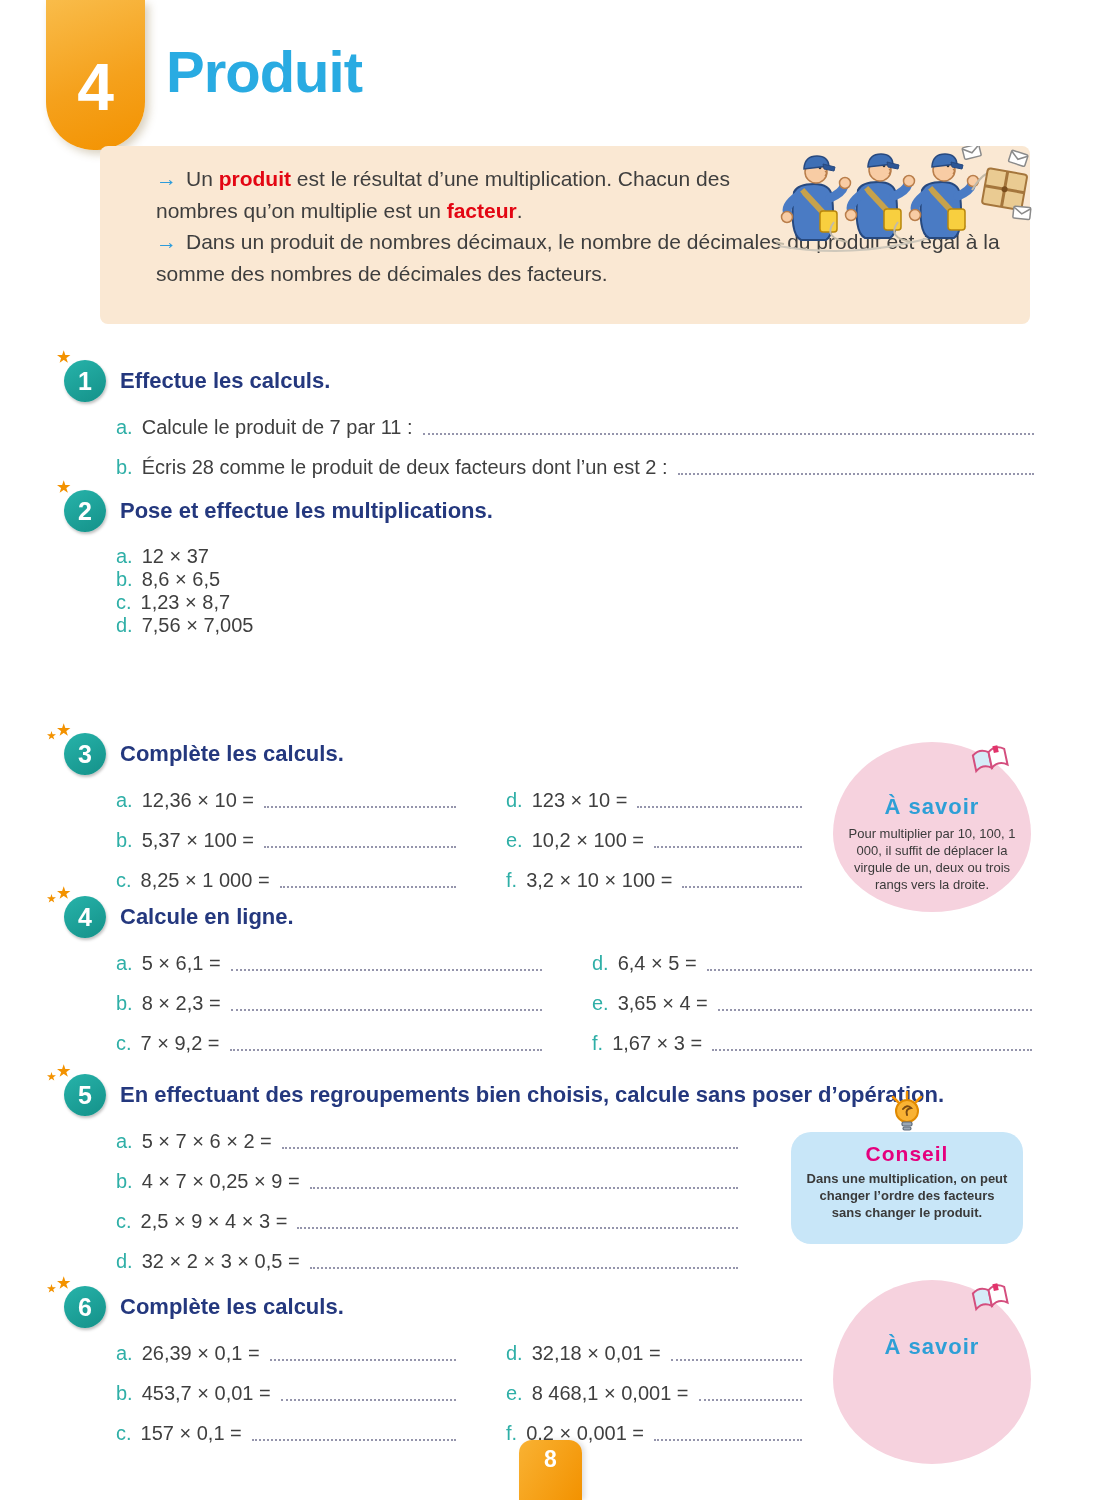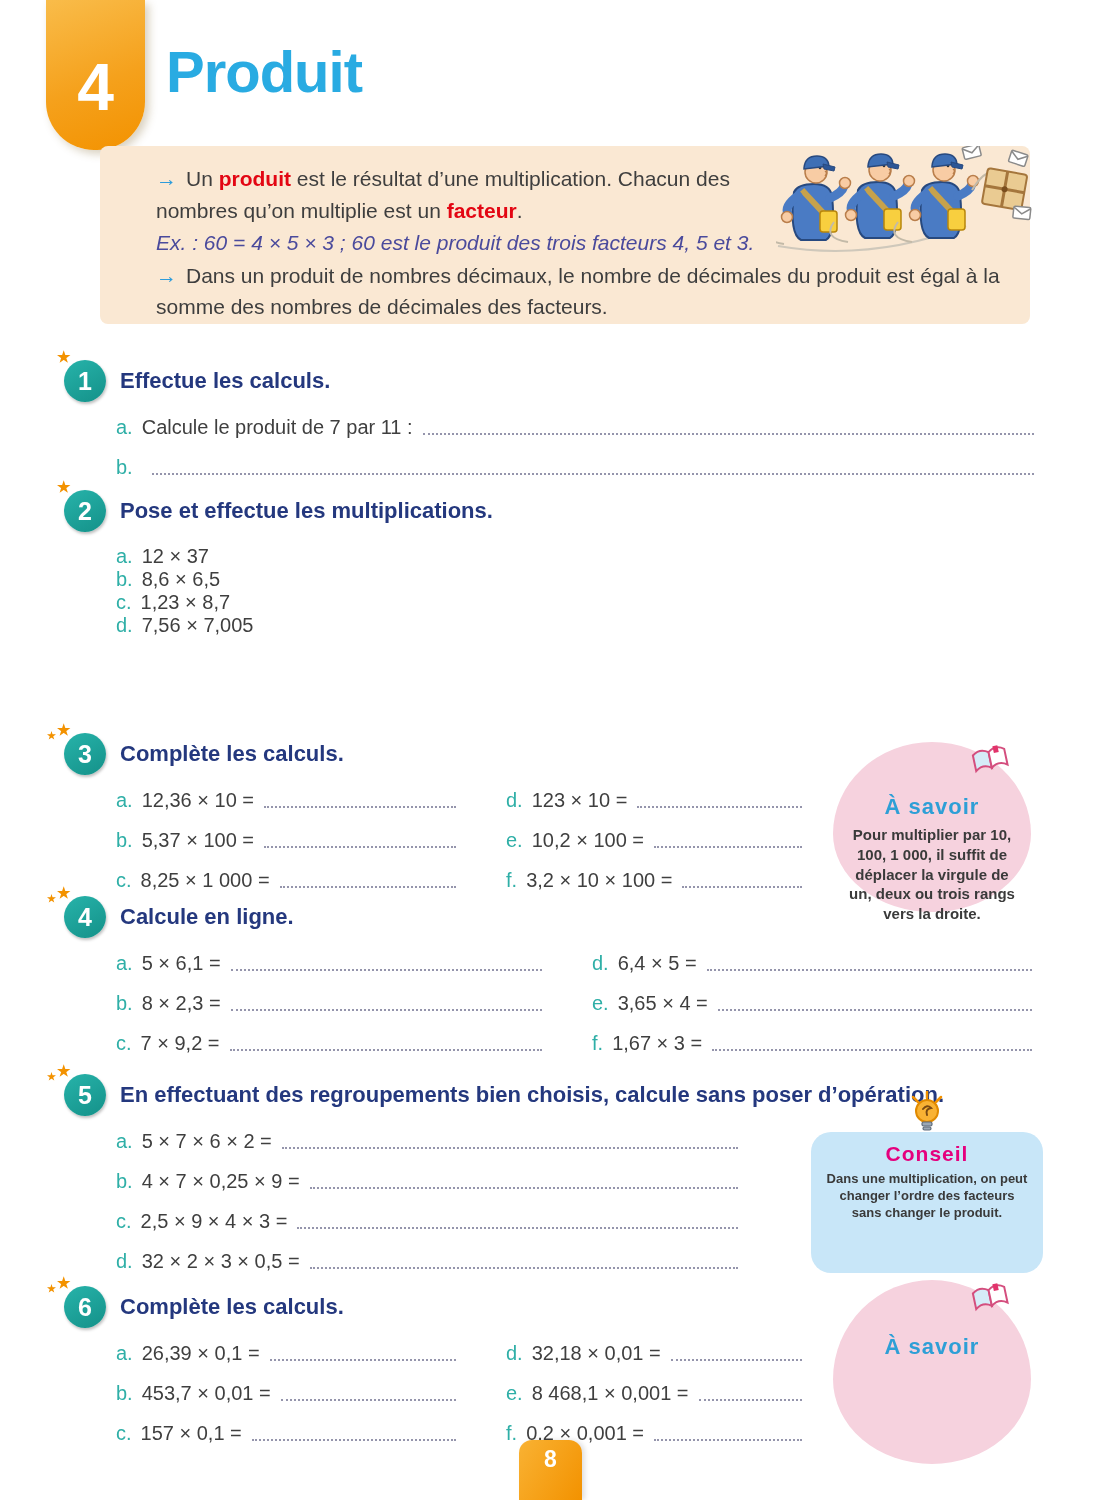--- a/index.html
+++ b/index.html
@@ -49,24 +49,24 @@
   #work-area { position:absolute; left:116px; top:575px; width:914px; height:140px; }
 
   
   .bubble { position:absolute; background:#F6D2DE; text-align:center; color:#3A3A3A;
     display:flex; flex-direction:column; align-items:center; }
   #savoir1 { left:833px; top:742px; width:198px; height:170px; padding:22px 10px 0;
     border-radius:50% 50% 50% 50% / 54% 54% 46% 46%; }
   #savoir2 { left:833px; top:1280px; width:198px; height:184px; padding:24px 10px 0;
     border-radius:50% 50% 50% 50% / 54% 54% 46% 46%; }
   .bubble-title { color:#2E9FD6; font-size:22px; font-weight:bold; margin-bottom:5px; letter-spacing:1px;margin-top:30px; }
-  .bubble-text { font-size:15px; font-weight:bold; line-height:1.32; }
+  .bubble-text { font-size:13px; font-weight:normal; line-height:1.32; }
   .book-icon { position:absolute; top:2px; right:20px; }
 
-  .conseil-box { position:absolute; left:811px; top:1132px; width:232px; height:141px;
+  .conseil-box { position:absolute; left:791px; top:1132px; width:232px; height:112px;
     background:#C8E6F8; border-radius:20px; text-align:center; padding-top:10px; color:#3A3A3A; }
   .conseil-title { color:#E5007E; font-size:21px; font-weight:bold; margin-bottom:4px; letter-spacing:1px; }
   .conseil-text { font-size:13px; font-weight:bold; line-height:1.32; padding:0 12px; }
   .bulb-icon { position:absolute; left:50%; top:-42px; transform:translateX(-50%); }
 
   
   .page-num-tab { position:absolute; left:519px; top:1440px; width:63px; height:60px;
     border-radius:13px 13px 0 0; background:linear-gradient(120deg,#F9B233,#F39200);
     color:#fff; font-weight:bold; font-size:23px; text-align:center; padding-top:6px;
     box-shadow:3px 0 5px rgba(0,0,0,.12); }
@@ -76,21 +76,20 @@
 
 <div class="page">
 
   <div class="chapter-tab">
     <div class="chapter-num">4</div>
   </div>
   <div class="page-title">Produit</div>
 
   <div class="intro-box">
     <p class="p1"><span class="arrow">→</span><span>Un </span><span class="kw">produit</span><span> est le résultat d’une multiplication. Chacun des nombres qu’on multiplie est un </span><span class="kw">facteur</span><span>.</span></p>
-    <p class="example">Ex. : 60 = 4 × 5 × 3 ; 60 est le produit des trois facteurs 4, 5 et 3.</p>
     <p class="p2"><span class="arrow">→</span><span>Dans un produit de nombres décimaux, le nombre de décimales du produit est égal à la somme des nombres de décimales des facteurs.</span></p>
 
     <svg class="illustration" viewBox="0 0 258 112">
       <defs>
         <g id="pm">
           <path d="M-8,76 Q-20,92 6,96" fill="none" stroke="#C3BAA8" stroke-width="2"></path>
           <path d="M16,44 Q11,86 23,92 L48,92 Q58,86 54,48 Q52,36 36,36 Q20,36 16,44 Z" fill="#4A7BC4" stroke="#27497F" stroke-width="2"></path>
           <path d="M24,42 L50,70" stroke="#C7A24B" stroke-width="6"></path>
           <rect x="42" y="63" width="17" height="21" rx="3" fill="#F8CF3F" stroke="#B8860B" stroke-width="1.5"></rect>
           <circle cx="38" cy="24" r="11" fill="#F8CCA4" stroke="#B97E4B" stroke-width="1.5"></circle>
@@ -133,20 +132,21 @@
       <div class="ex-title">Effectue les calculs.</div>
     </div>
     <div class="ex-body">
       <div class="frow">
         <span class="letter">a.</span>
         <span>Calcule le produit de 7 par 11 :</span>
         <span class="dots"></span>
       </div>
       <div class="frow">
         <span class="letter">b.</span>
+        <span>Écris 28 comme le produit de deux facteurs dont l’un est 2 :</span>
         <span class="dots"></span>
       </div>
     </div>
   </div>
 
   <div class="exercise" style="top:490px">
     <div class="ex-head">
       <div class="badge">
         <span class="star-a">★</span>
         <span>2</span>

